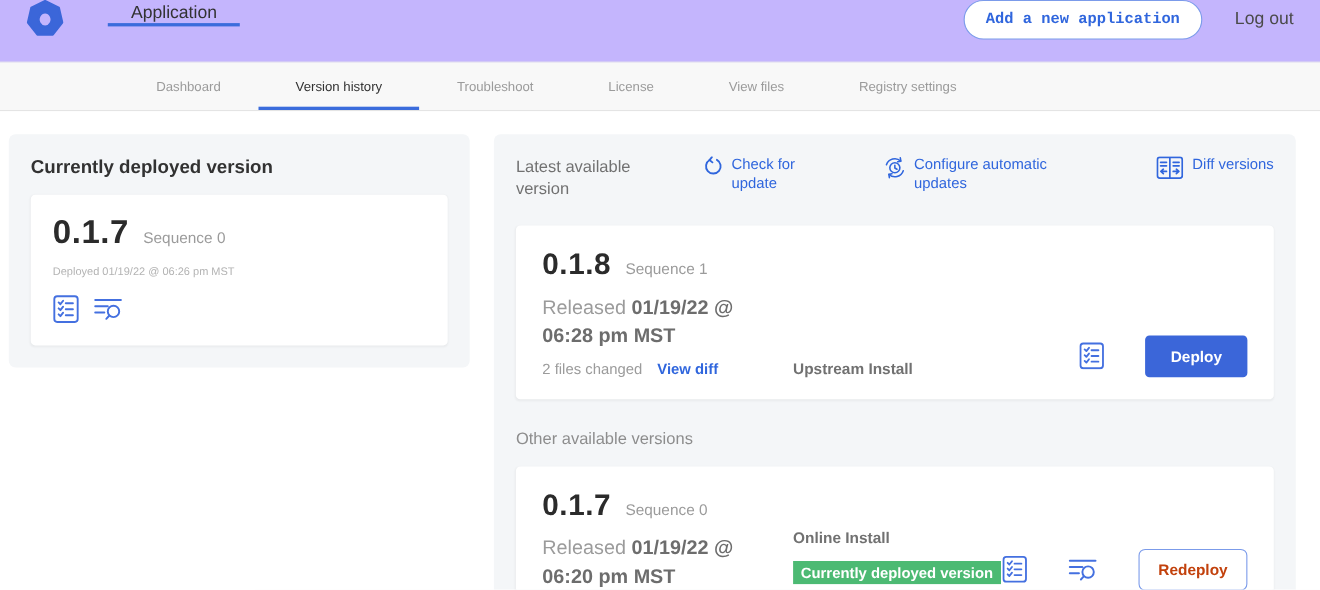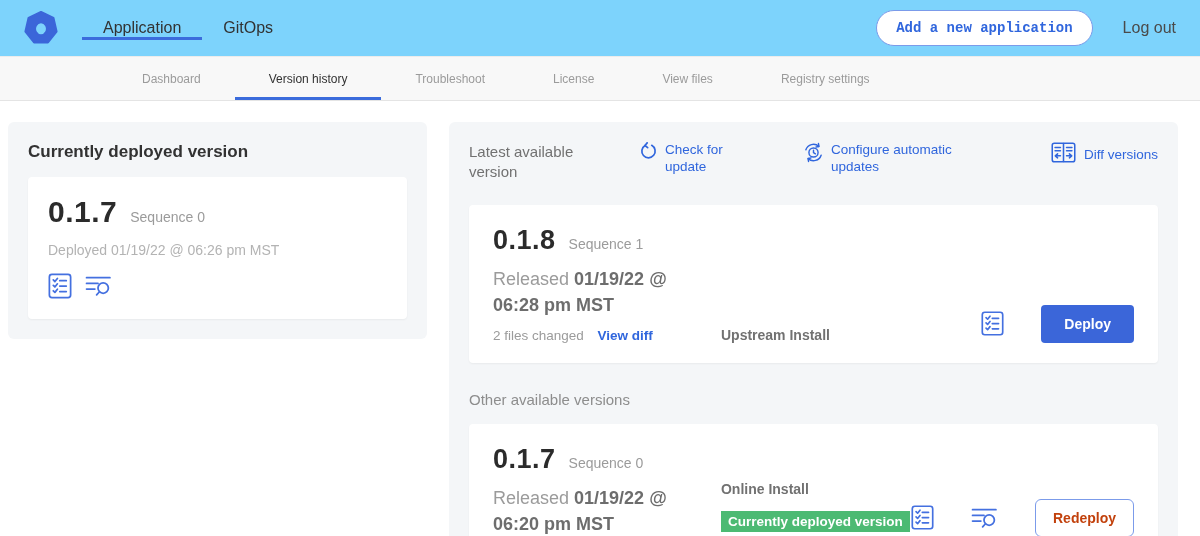--- a/index.html
+++ b/index.html
@@ -1,21 +1,21 @@
 <!DOCTYPE html>
 <html><head>
 <meta charset="utf-8">
 <style>
   * { margin:0; padding:0; box-sizing:border-box; }
   html,body { width:1200px; height:536px; background:#fff;
     font-family:"Liberation Sans", sans-serif; color:#323232; overflow:hidden; }
 
   
-  .header { height:57px; display:flex; align-items:center; background:#7dd3fc;
-    border-bottom:1px solid #ececec; padding:0 24px; }
+  .header { height:57px; display:flex; align-items:flex-start; background:#c4b5fd;
+    border-bottom:1px solid #ececec; padding:0 24px;gap:16px; }
   .logo-wrap { display:flex; align-items:center; margin-right:24px; }
   .logo-wrap svg { display:block; }
   .hdr-tab { display:flex; align-items:center; padding:3px 21px 0 21px;
     font-size:16px; font-weight:500; color:#323232; cursor:pointer;
     border-bottom:3px solid transparent; }
   .hdr-tab.active { border-bottom-color:#3b6cdc; }
   .hdr-right { margin-left:auto; display:flex; align-items:center; gap:30px; }
   .add-app-btn { background:#fff; border:1px solid #7b9bea; color:#3066dd;
     font-family:Liberation Mono, monospace; font-size:14px; font-weight:700; padding:9px 19px;
     border-radius:20px; cursor:pointer; }
@@ -34,33 +34,33 @@
   .panel { background:#f4f6f8; border-radius:6px; }
 
   .left-panel { width:448px; padding:20px; }
   .left-panel h2 { font-size:17px; font-weight:700; color:#323232; margin-bottom:15px; }
   .card { background:#fff; border-radius:4px; box-shadow:0 1px 2px rgba(50,50,50,.06); }
   .deployed-card { padding:18px 20px 20px 20px; }
   .ver-row { display:flex; align-items:baseline; }
   .ver-num { font-size:30px; font-weight:700; color:#2b2b2b; letter-spacing:.5px; }
   .ver-num.sm { font-size:27px; }
   .seq { font-size:14px; color:#9b9b9b; margin-left:13px; }
-  .deployed-date { font-size:14px; color:#b3b3b3; margin-top:13px; }
+  .deployed-date { font-size:10px; color:#b3b3b3; margin-top:13px; }
   .icon-row { display:flex; gap:13px; margin-top:15px; color:#4470e0; }
   .icon-btn { cursor:pointer; display:flex; align-items:center; }
 
   .right-panel { flex:1; padding:20px; }
   .rp-head { display:flex; align-items:flex-start; }
   .rp-title { width:132px; font-size:15px; color:#717171; line-height:1.35; }
   .rp-actions { display:flex; margin-left:38px; gap:64px; }
   .action-link { display:flex; align-items:flex-start; gap:7px; color:#3066dd;
     font-size:13.5px; font-weight:500; line-height:1.25; cursor:pointer; }
   .action-link .lbl { max-width:132px; }
   .action-link.narrow .lbl { max-width:74px; }
-  .diff-link { margin-left:auto; display:flex; align-items:center; gap:8px;
+  .diff-link { margin-left:auto; display:flex; gap:8px;
     color:#3066dd; font-size:13.5px; font-weight:500; cursor:pointer; }
 
   .version-card { margin-top:22px; padding:20px 24px; display:flex; align-items:flex-end; }
   .vc-left { width:228px; }
   .released { font-size:18px; color:#9b9b9b; margin-top:10px; width:196px; line-height:1.45; }
   .released b { color:#6d6d6d; font-weight:700; }
   .files-row { margin-top:10px; font-size:13.5px; color:#9b9b9b; }
   .view-diff { color:#3066dd; font-weight:700; margin-left:10px; cursor:pointer; }
   .vc-mid { flex:1; max-width:205px; }
   .src-label { font-size:14px; font-weight:700; color:#717171; }
@@ -81,21 +81,20 @@
 <div class="header">
   <div class="logo-wrap">
     <span>
       <svg width="34" height="34" viewBox="0 0 32 32">
         <path fill="#3b66d9" stroke="#3b66d9" stroke-width="2" stroke-linejoin="round" fill-rule="evenodd" d="M16 1 L27.7 6.65 L30.6 19.3 L22.5 29.5 L9.5 29.5 L1.4 19.3 L4.3 6.65 Z
              M16 10.5 a5.6 6.2 0 1 0 0.001 0 Z"></path>
       </svg>
     </span>
   </div>
   <div class="hdr-tab active">Application</div>
-  <div class="hdr-tab">GitOps</div>
   <div class="hdr-right">
     <button class="add-app-btn">Add a new application</button>
     <span class="logout">Log out</span>
   </div>
 </div>
 
 <div class="subnav">
   <div class="tab">Dashboard</div>
   <div class="tab active">Version history</div>
   <div class="tab">Troubleshoot</div>

